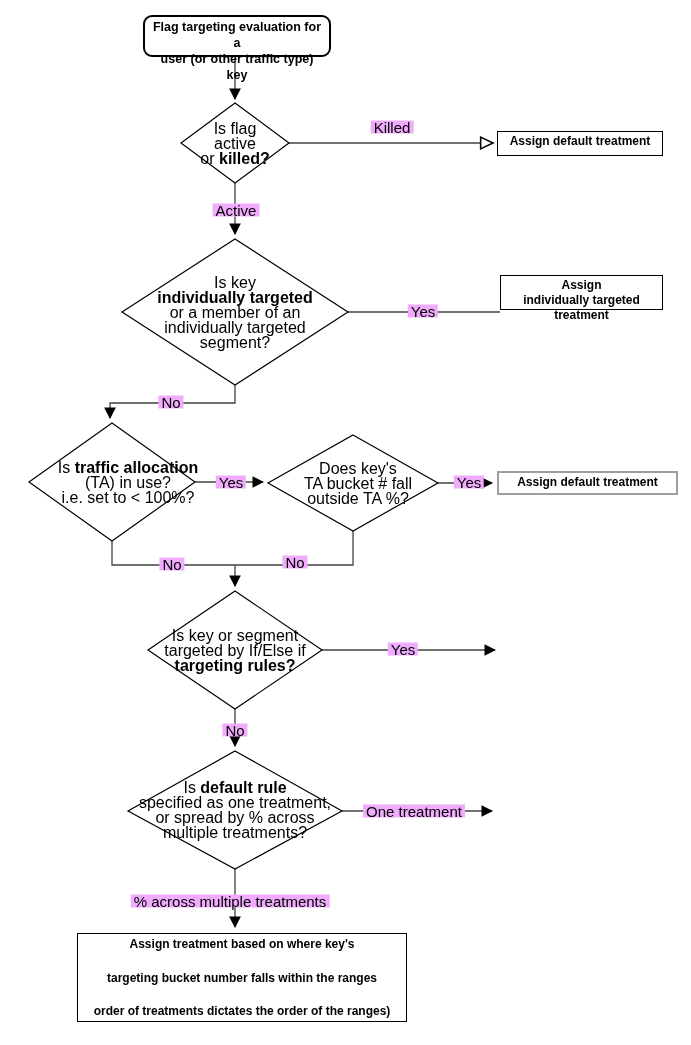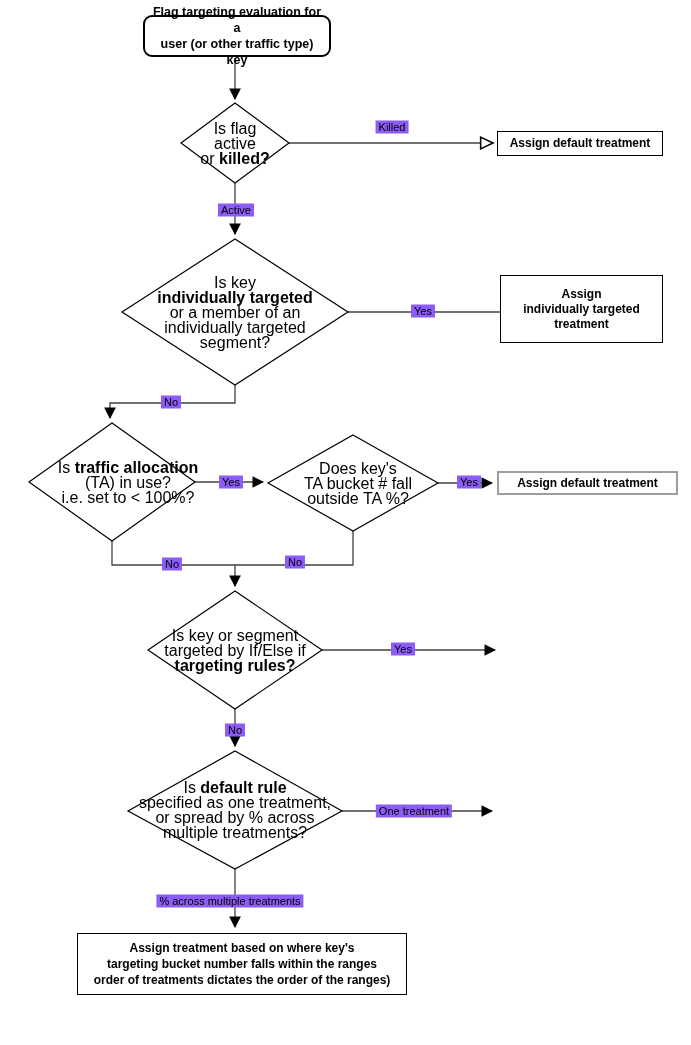--- a/index.html
+++ b/index.html
@@ -3,36 +3,36 @@
 <meta charset="utf-8">
 <style>
   html,body { margin:0; padding:0; background:#ffffff; }
   .canvas {
     position:relative; width:691px; height:1045px; background:#ffffff;
     font-family:"Liberation Sans", sans-serif; color:#000; overflow:hidden;
   }
   svg.wires { position:absolute; left:0; top:0; width:691px; height:1045px; }
   .node {
     position:absolute; background:#ffffff; border:1px solid #000;
-    display:flex; flex-direction:column; align-items:center; justify-content:center;
+    display:flex; flex-direction:column; align-items:center; justify-content:space-between;
     text-align:center; font-weight:bold; font-size:12px; line-height:15px;
     box-sizing:border-box; padding:2px 4px;
   }
   .node.rounded { border:2px solid #000; border-radius:9px; font-size:12.5px; line-height:16px; }
   .node.gray { border:2px solid #9e9e9e; }
   .node div { display:block; }
   .dtext {
     position:absolute; transform:translate(-50%,-50%);
     text-align:center; font-size:16px; line-height:15px; white-space:nowrap;
   }
   .dtext .row { display:block; }
   .b { font-weight:bold; }
   .elabel {
     position:absolute; transform:translate(-50%,-50%);
-    font-size:11px; line-height:13px; background:#8b5cf6; padding:0 3px; white-space:nowrap;
+    font-size:15px; line-height:13px; background:#f0abfc; padding:0 3px; white-space:nowrap;
   }
 </style>
 </head>
 <body>
 
 <div class="canvas">
 
   <svg class="wires" viewBox="0 0 691 1045">
     <defs>
       <marker id="arrow" viewBox="0 0 10 10" refX="9" refY="5" markerWidth="9" markerHeight="9" orient="auto">
@@ -86,21 +86,21 @@
   </div>
 
   <div class="dtext" style="left:235px; top:312px;">
     <div class="row"><span>Is key</span></div>
     <div class="row"><span class="b">individually targeted</span></div>
     <div class="row"><span>or a member of an</span></div>
     <div class="row"><span>individually targeted</span></div>
     <div class="row"><span>segment?</span></div>
   </div>
 
-  <div class="node" style="left:500px; top:275px; width:163px; height:68px;">
+  <div class="node" style="left:500px; top:275px; width:163px; height:35px;">
     <div>Assign</div>
     <div>individually targeted</div>
     <div>treatment</div>
   </div>
 
   <div class="dtext" style="left:128px; top:482px;">
     <div class="row"><span>Is </span><span class="b">traffic allocation</span></div>
     <div class="row"><span>(TA) in use?</span></div>
     <div class="row"><span>i.e. set to &lt; 100%?</span></div>
   </div>
@@ -123,21 +123,21 @@
 
 
   <div class="dtext" style="left:235px; top:810px;">
     <div class="row"><span>Is </span><span class="b">default rule</span></div>
     <div class="row"><span>specified as one treatment,</span></div>
     <div class="row"><span>or spread by % across</span></div>
     <div class="row"><span>multiple treatments?</span></div>
   </div>
 
 
-  <div class="node" style="left:77px; top:933px; width:330px; height:62px; line-height:16px;">
+  <div class="node" style="left:77px; top:933px; width:330px; height:89px; line-height:16px;">
     <div>Assign treatment based on where key's</div>
     <div>targeting bucket number falls within the ranges</div>
     <div>order of treatments dictates the order of the ranges)</div>
   </div>
 
   <span class="elabel" style="left:392px; top:127px;">Killed</span>
   <span class="elabel" style="left:236px; top:210px;">Active</span>
   <span class="elabel" style="left:423px; top:311px;">Yes</span>
   <span class="elabel" style="left:171px; top:402px;">No</span>
   <span class="elabel" style="left:231px; top:482px;">Yes</span>

